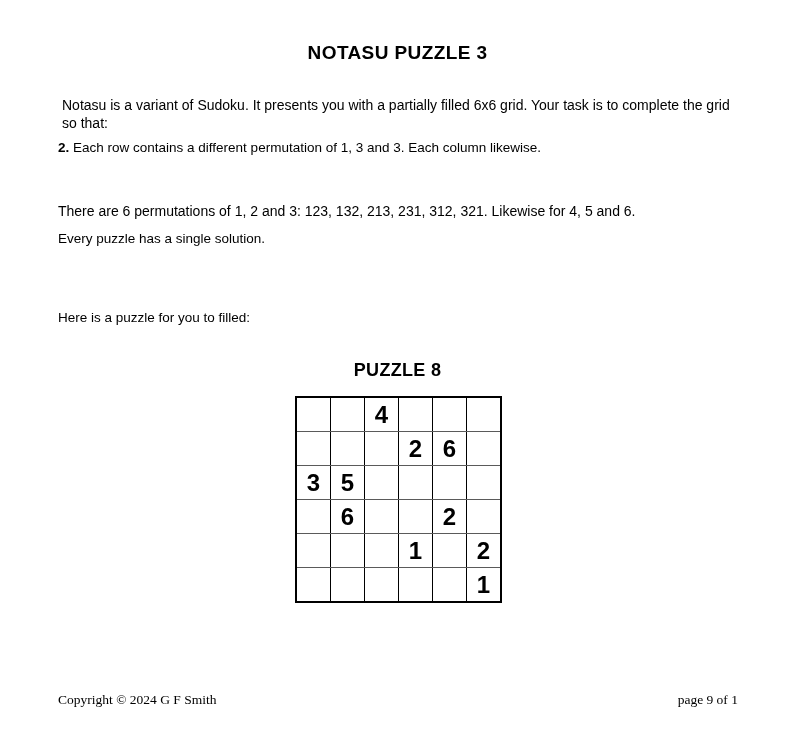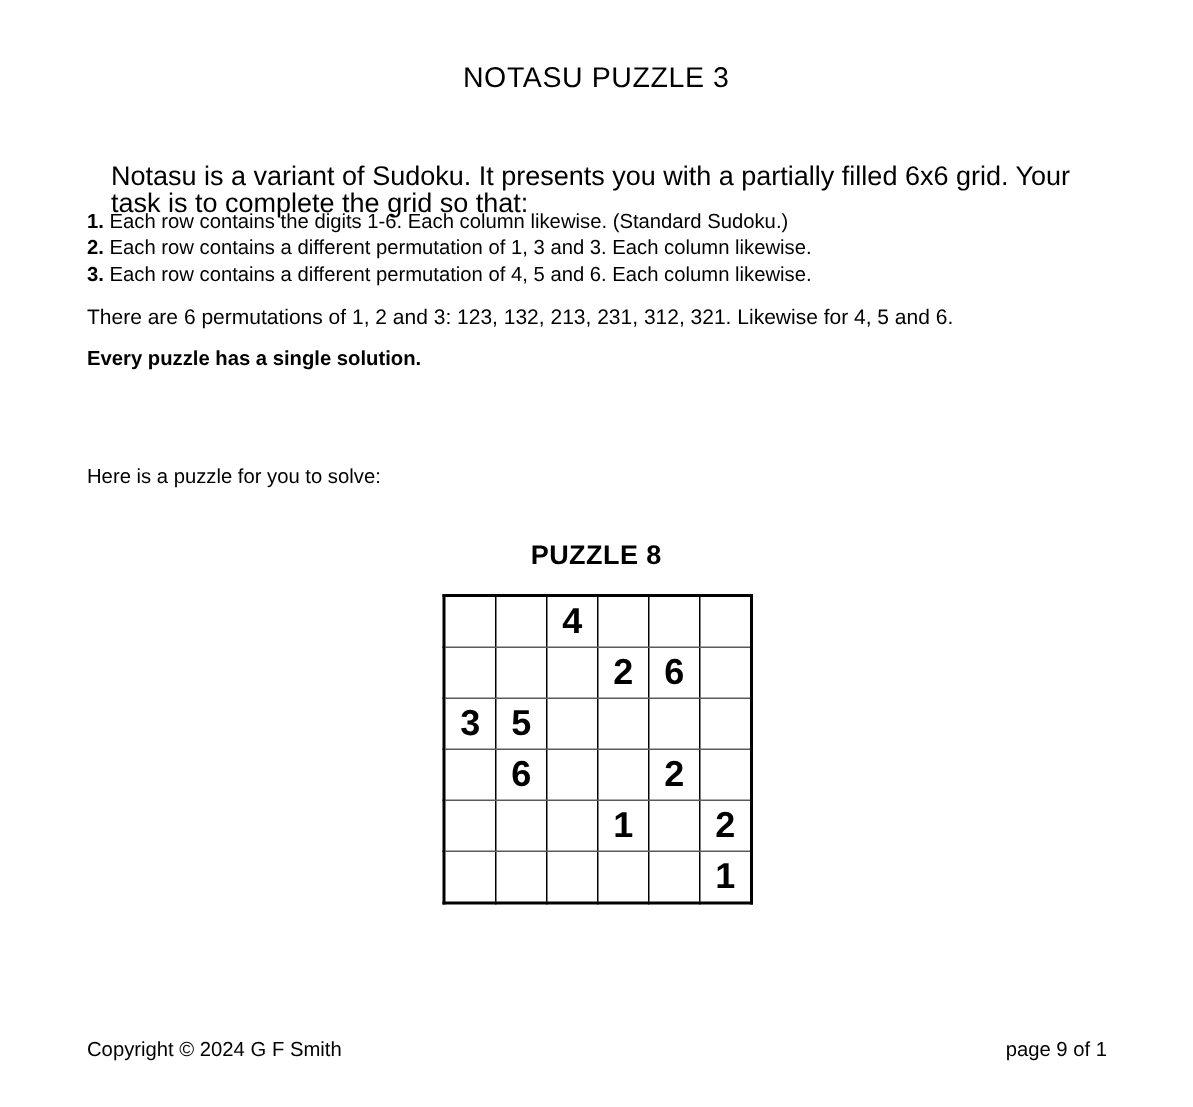--- a/index.html
+++ b/index.html
@@ -11,50 +11,49 @@
     color: #000000;
     font-family: "Liberation Sans", sans-serif;
     overflow: hidden;
   }
   .title {
     position: absolute;
     top: 42px; left: 0; right: 0;
     margin: 0;
     text-align: center;
     font-size: 19px;
-    font-weight: normal;
+    font-weight: bold;
     letter-spacing: 0.4px;
   }
   .intro {
     position: absolute;
     top: 92px; left: 58px;
     width: 668px;
-    margin: 16px;
-    font-size: 18px;
+    margin: 4px;
+    font-size: 14px;
     line-height: 18px;
   }
   .rules {
     position: absolute;
     top: 139px; left: 58px;
     font-size: 13.5px;
     line-height: 17.3px;
   }
   .rule-num { font-weight: bold; }
   .note-perm {
     position: absolute;
     top: 203px; left: 58px;
     margin: 0;
     font-size: 14px;
   }
   .note-solution {
     position: absolute;
     top: 231px; left: 58px;
     margin: 0;
     font-size: 13.5px;
-    font-weight: bold;
   }
   .prompt {
     position: absolute;
     top: 310px; left: 58px;
     margin: 0;
     font-size: 13.5px;
   }
   .puzzle-heading {
     position: absolute;
     top: 360px; left: 0; right: 0;
@@ -84,42 +83,41 @@
     border-top: 1px solid #5a5a5a;
     border-bottom: 1px solid #5a5a5a;
     font-family: "Liberation Sans", sans-serif;
   }
   .footer {
     position: absolute;
     top: 692px; left: 58px; right: 57px;
     display: flex;
     justify-content: space-between;
     font-size: 13.5px;
+    font-family: Liberation Serif, serif;
   }
 </style>
 </head>
 <body>
 
 <div class="page">
 
   <h1 class="title">NOTASU PUZZLE 3</h1>
 
   <p class="intro">Notasu is a variant of Sudoku. It presents you with a partially filled 6x6 grid. Your task is to complete the grid so that:</p>
 
   <div class="rules">
-    <div class="rule"><span class="rule-num">1.</span><span> Each row contains the digits 1-6. Each column likewise. (Standard Sudoku.)</span></div>
     <div class="rule"><span class="rule-num">2.</span><span> Each row contains a different permutation of 1, 3 and 3. Each column likewise.</span></div>
-    <div class="rule"><span class="rule-num">3.</span><span> Each row contains a different permutation of 4, 5 and 6. Each column likewise.</span></div>
   </div>
 
   <p class="note-perm">There are 6 permutations of 1, 2 and 3: 123, 132, 213, 231, 312, 321. Likewise for 4, 5 and 6.</p>
 
   <p class="note-solution">Every puzzle has a single solution.</p>
 
-  <p class="prompt">Here is a puzzle for you to solve:</p>
+  <p class="prompt">Here is a puzzle for you to filled:</p>
 
   <h2 class="puzzle-heading">PUZZLE 8</h2>
 
   <table class="grid">
     <tbody id="grid-body">
         <tr>
           <td></td>
           <td></td>
           <td>4</td>
           <td></td>

